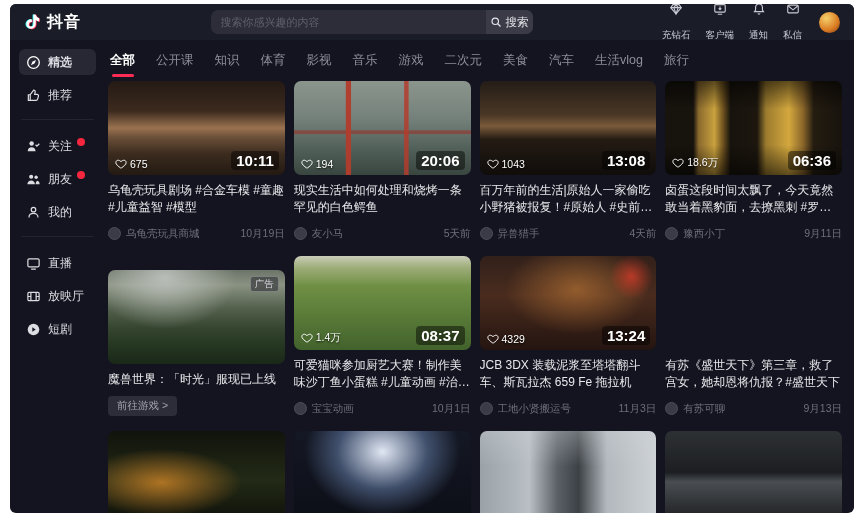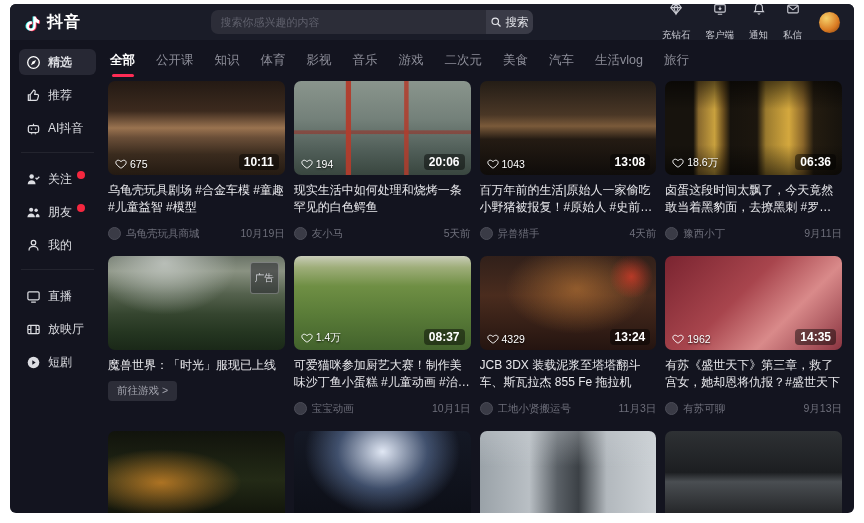--- a/index.html
+++ b/index.html
@@ -3,21 +3,21 @@
 <meta charset="utf-8">
 <style>
   * { box-sizing: border-box; }
   body { margin:0; background:#ffffff; font-family:"Liberation Sans","DejaVu Sans",sans-serif; }
   .frame { position:relative; width:864px; height:523px; background:#fff; }
   .app { position:absolute; top:4px; left:10px; width:844px; height:509px;
          background:#13141f; border-radius:6px; overflow:hidden; display:flex; flex-direction:column; }
 
   
   header { height:36px; background:#1a1c28; display:flex; align-items:center; padding:0 14px; gap:10px; flex:0 0 auto; }
-  .logo { display:flex; align-items:flex-end; gap:4px; color:#fff; cursor:pointer; }
+  .logo { display:flex; align-items:flex-start; gap:4px; color:#fff; cursor:pointer; }
   .logo svg { width:19px; height:19px; }
   .logo-text { font-size:16px; font-weight:bold; letter-spacing:1px; }
   .search-wrap { flex:1; display:flex; justify-content:center; }
   .search { width:322px; height:24px; background:#2c2d38; border-radius:7px; display:flex; align-items:center; overflow:hidden; }
   .search input { flex:1; background:transparent; border:0; outline:0; color:#cfd0d6; font-size:11px; padding:0 10px; min-width:0; }
   .search input::placeholder { color:#5f606c; }
   .search-btn { display:flex; align-items:center; gap:4px; background:#3a3b47; border:0; color:#e3e4e9;
                 font-size:11.5px; height:100%; padding:0 4px; cursor:pointer; }
   .search-btn svg { width:12px; height:12px; }
   .actions { display:flex; align-items:center; gap:15px; }
@@ -37,29 +37,29 @@
   .dot { width:8px; height:8px; border-radius:50%; background:#f5273f; transform:translate(-2px,-4px); flex:0 0 auto; }
 
   main { flex:1; min-width:0; display:flex; flex-direction:column; padding:10px 12px 0 6px; overflow:hidden; }
   .tab-bar { display:flex; gap:21px; align-items:center; flex:0 0 auto; padding:2px 2px 12px; }
   .tab { color:#8d8e99; font-size:12.5px; cursor:pointer; position:relative; white-space:nowrap; }
   .tab.active { color:#fff; font-weight:bold; }
   .tab.active::after { content:""; position:absolute; left:50%; transform:translateX(-50%); bottom:-8px;
                        width:22px; height:3px; border-radius:2px; background:var(--accent,#fe2c55); }
 
   .grid { display:grid; grid-template-columns:repeat(4,1fr); column-gap:9px; row-gap:15px; overflow:hidden; flex:1; align-content:start; }
-  .card { display:flex; flex-direction:column; }
+  .card { display:flex; flex-direction:column;justify-content:flex-end; }
   .thumb { height:94px; border-radius:7px; position:relative; overflow:hidden; background:#23242e; cursor:pointer; }
   .likes { position:absolute; left:7px; bottom:5px; display:flex; align-items:center; gap:3px;
            color:#fff; font-size:10.5px; text-shadow:0 1px 2px rgba(0,0,0,.85); }
   .likes svg { width:12px; height:12px; }
-  .duration { position:absolute; right:6px; bottom:5px; color:#fff; font-size:12px; font-weight:bold;
+  .duration { position:absolute; right:6px; bottom:5px; color:#fff; font-size:15px; font-weight:bold;
               background:rgba(0,0,0,.45); padding:1px 5px; border-radius:4px; }
   .ad-badge { position:absolute; right:6px; top:6px; color:#d6d7dc; font-size:9.5px; background:rgba(40,40,48,.55);
-              border:1px solid rgba(255,255,255,.28); padding:8px 4px; border-radius:3px; line-height:14px; }
+              border:1px solid rgba(255,255,255,.28); padding:0 4px; border-radius:3px; line-height:14px; }
   .title { margin-top:7px; color:#e8e8ec; font-size:12px; line-height:1.45; display:-webkit-box;
            -webkit-line-clamp:2; -webkit-box-orient:vertical; overflow:hidden; cursor:pointer; }
   .cta { margin-top:7px; width:fit-content; background:#2c2d38; color:#a2a3ad; border:0; border-radius:4px;
          font-size:10.5px; padding:3px 9px; cursor:pointer; }
   .meta { margin-top:10px; display:flex; align-items:center; gap:5px; color:#6e6f7b; font-size:10.5px; }
   .avatar-mini { width:13px; height:13px; border-radius:50%; background:#3a3b46; border:1px solid #4c4d58; flex:0 0 auto; }
   .author { flex:1; overflow:hidden; text-overflow:ellipsis; white-space:nowrap; cursor:pointer; }
   .date { flex:0 0 auto; }
 
   
@@ -164,29 +164,20 @@
           <path d="M10.8 5.2L9 9l-3.8 1.8L7 7z" fill="#fff"></path>
         </svg>
         <span>精选</span>
       </div>
       <div class="side-item">
         <svg viewBox="0 0 16 16" fill="none" stroke="#dcdde2" stroke-width="1.3">
           <path d="M2.5 7.2h2v6h-2zM4.5 13.2h6.2c.8 0 1.5-.5 1.7-1.3l.9-3.2c.3-1-.5-2-1.5-2H9.3l.5-2.5c.2-1-.6-1.9-1.6-1.9L4.5 7.2z"></path>
         </svg>
         <span>推荐</span>
       </div>
-      <div class="side-item">
-        <svg viewBox="0 0 16 16" fill="none" stroke="#dcdde2" stroke-width="1.3">
-          <rect x="2.5" y="5" width="11" height="7.5" rx="2"></rect>
-              <path d="M8 5V2.8M6 13v1.2M10 13v1.2"></path>
-          <circle cx="5.8" cy="8.6" r=".8" fill="#dcdde2" stroke="none"></circle>
-              <circle cx="10.2" cy="8.6" r=".8" fill="#dcdde2" stroke="none"></circle>
-        </svg>
-        <span>AI抖音</span>
-      </div>
 
       <div class="divider"></div>
 
       <div class="side-item">
         <svg viewBox="0 0 16 16">
           <circle cx="6" cy="4.8" r="2.4" fill="#dcdde2"></circle>
           <path d="M1.8 13c0-2.6 1.9-4.2 4.2-4.2S10.2 10.4 10.2 13z" fill="#dcdde2"></path>
           <path d="M10.2 6.2l1.4 1.4 2.6-2.6" fill="none" stroke="#dcdde2" stroke-width="1.4"></path>
         </svg>
         <span>关注</span>
@@ -365,40 +356,30 @@
     <div class="thumb thumb-7">
 
       <span class="likes">
         <svg viewBox="0 0 16 16" fill="none" stroke="#fff" stroke-width="1.3">
           <path d="M8 13.6S2.9 10.4 1.6 7.8C.5 5.8 1.4 3.4 3.7 3c1.4-.2 2.8.5 4.3 1.9C9.5 3.5 10.9 2.8 12.3 3c2.3.4 3.2 2.8 2.1 4.8C13.1 10.4 8 13.6 8 13.6z"></path>
         </svg>
         <i class="num" style="font-style:normal">4329</i>
       </span>
       <span class="duration">13:24</span>
     </div>
-    <div class="title">JCB 3DX 装载泥浆至塔塔翻斗车、斯瓦拉杰 855 Fe 拖拉机</div>
+    <div class="title">JCB 3DX 装载泥浆至塔塔翻斗车、斯瓦拉杰 659 Fe 拖拉机</div>
 
     <div class="meta">
       <span class="avatar-mini"></span>
       <span class="author">工地小贤搬运号</span>
       <span class="date">11月3日</span>
     </div>
   </div>
 
   <div class="card">
-    <div class="thumb thumb-8">
-
-      <span class="likes">
-        <svg viewBox="0 0 16 16" fill="none" stroke="#fff" stroke-width="1.3">
-          <path d="M8 13.6S2.9 10.4 1.6 7.8C.5 5.8 1.4 3.4 3.7 3c1.4-.2 2.8.5 4.3 1.9C9.5 3.5 10.9 2.8 12.3 3c2.3.4 3.2 2.8 2.1 4.8C13.1 10.4 8 13.6 8 13.6z"></path>
-        </svg>
-        <i class="num" style="font-style:normal">1962</i>
-      </span>
-      <span class="duration">14:35</span>
-    </div>
     <div class="title">有苏《盛世天下》第三章，救了宫女，她却恩将仇报？#盛世天下</div>
 
     <div class="meta">
       <span class="avatar-mini"></span>
       <span class="author">有苏可聊</span>
       <span class="date">9月13日</span>
     </div>
   </div>
 
   <div class="card">

